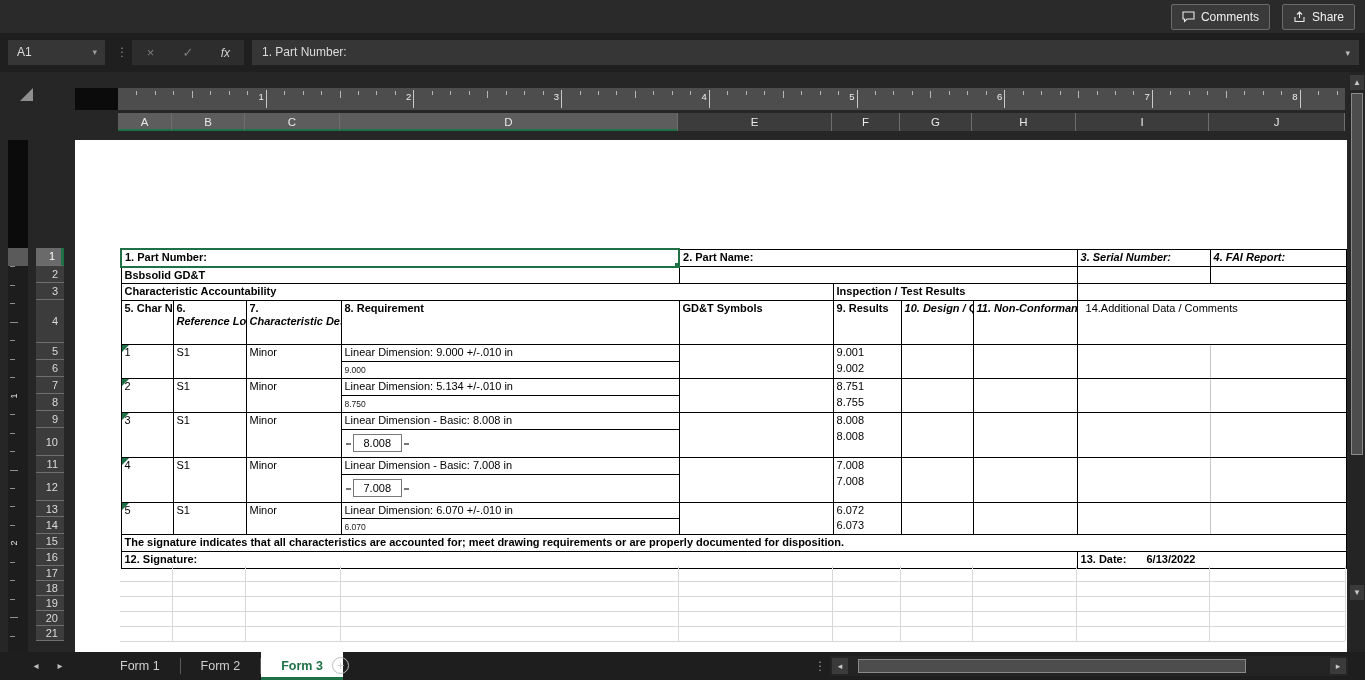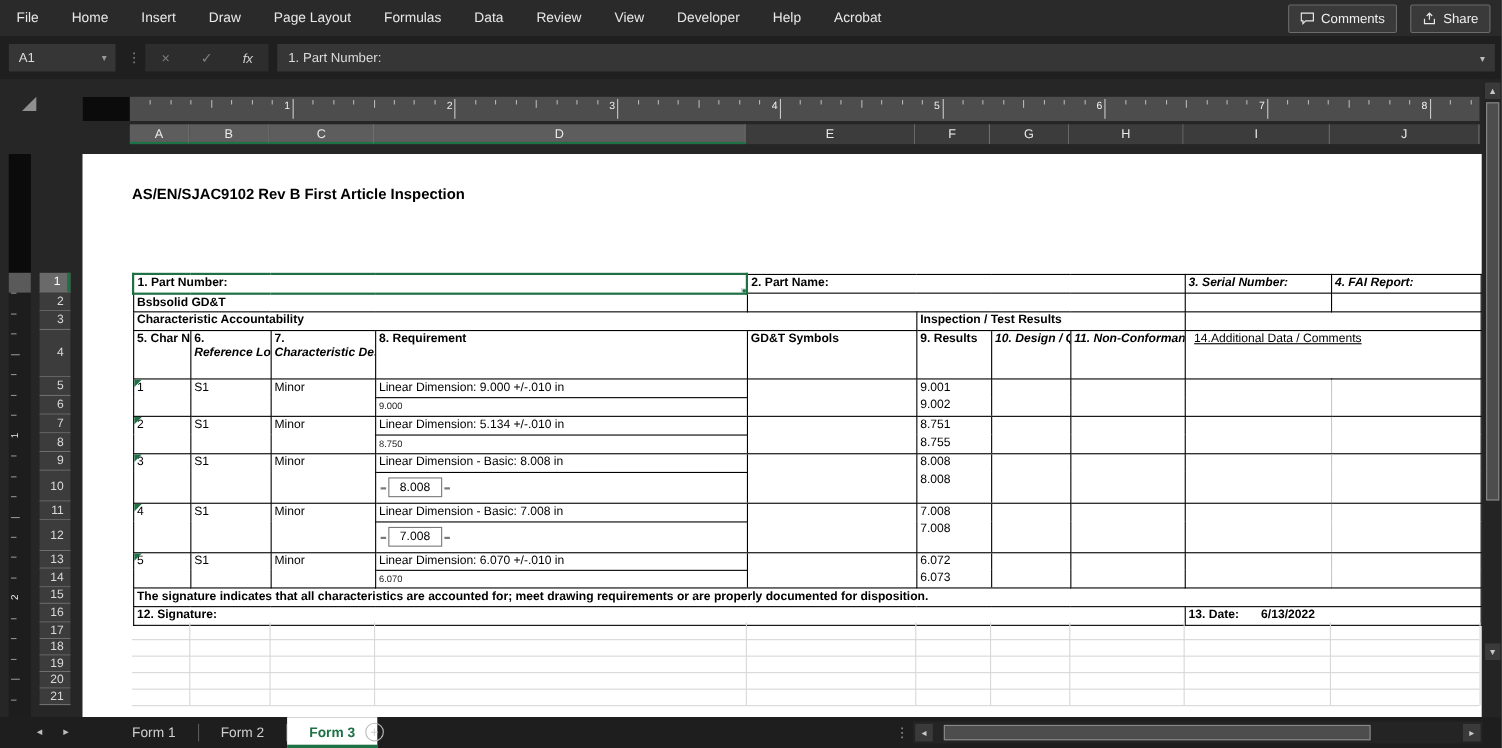--- a/index.html
+++ b/index.html
@@ -96,34 +96,20 @@
   .hsarrow{position:absolute;top:2px;width:16px;height:16px;background:#3a3a3a;color:#c9c9c9;
            font-size:9px;text-align:center;line-height:16px;}
   .hthumb{position:absolute;left:28px;top:3px;width:388px;height:14px;background:#4d4d4d;border:1px solid #8a8a8a;box-sizing:border-box;}
 </style>
 </head>
 <body>
 
 <div id="app">
 
   <div class="menubar">
-    <div id="menu-items">
-        <div class="menu-item">File</div>
-        <div class="menu-item">Home</div>
-        <div class="menu-item">Insert</div>
-        <div class="menu-item">Draw</div>
-        <div class="menu-item">Page Layout</div>
-        <div class="menu-item">Formulas</div>
-        <div class="menu-item">Data</div>
-        <div class="menu-item">Review</div>
-        <div class="menu-item">View</div>
-        <div class="menu-item">Developer</div>
-        <div class="menu-item">Help</div>
-        <div class="menu-item">Acrobat</div>
-      </div>
     <div class="topbtns">
       <div class="topbtn">
         <span>
           <svg width="13" height="12" viewBox="0 0 13 12">
               <path d="M1 1h11v7H5L2.5 10.5V8H1z" fill="none" stroke="#e8e8e8" stroke-width="1.1"></path>
             </svg>
         </span>
         <span>Comments</span>
       </div>
       <div class="topbtn">
@@ -295,21 +281,20 @@
         <div class="rowhdr" style="top: 285.5px; height: 15px; line-height: 15px;">15</div>
         <div class="rowhdr" style="top: 300.5px; height: 17px; line-height: 17px;">16</div>
         <div class="rowhdr" style="top: 317.5px; height: 15px; line-height: 15px;">17</div>
         <div class="rowhdr" style="top: 332.5px; height: 15px; line-height: 15px;">18</div>
         <div class="rowhdr" style="top: 347.5px; height: 15px; line-height: 15px;">19</div>
         <div class="rowhdr" style="top: 362.5px; height: 15px; line-height: 15px;">20</div>
         <div class="rowhdr" style="top: 377.5px; height: 15.5px; line-height: 15.5px;">21</div>
       </div>
 
     <div class="page">
-      <div class="title1">AS/EN/SJAC9102 Rev B First Article Inspection</div>
 
       <table class="form">
         <colgroup>
           <col style="width:52px">
             <col style="width:73px">
             <col style="width:95px">
             <col style="width:338px">
           <col style="width:154px">
             <col style="width:68px">
             <col style="width:72px">
@@ -347,21 +332,21 @@
           </td>
           <td class="b bold wrap">
             <div>7.</div>
             <div class="ital">Characteristic Designator</div>
           </td>
           <td class="b bold">8. Requirement</td>
           <td class="b bold">GD&amp;T Symbols</td>
           <td class="b bold">9. Results</td>
           <td class="b bold ital wrap">10. Design / Qualified Tooling</td>
           <td class="b bold ital wrap">11. Non-Conformance Number</td>
-          <td colspan="2" class="b" style="padding-left:8px;text-decoration:underline;">14.Additional Data / Comments</td>
+          <td colspan="2" class="b" style="padding-left:8px;">14.Additional Data / Comments</td>
         </tr>
 
         <tr style="height:17px">
           <td rowspan="2" class="bl br bb tri">1</td>
           <td rowspan="2" class="br bb">S1</td>
           <td rowspan="2" class="br bb">Minor</td>
           <td class="b">Linear Dimension: 9.000 +/-.010 in</td>
           <td rowspan="2" class="br bb"></td>
           <td class="br">9.001</td>
           <td rowspan="2" class="br bb"></td>

